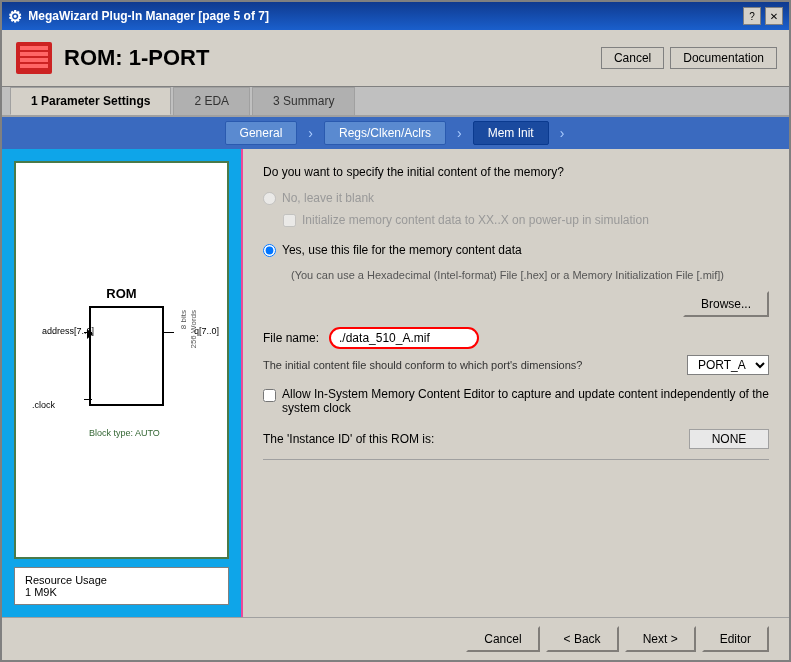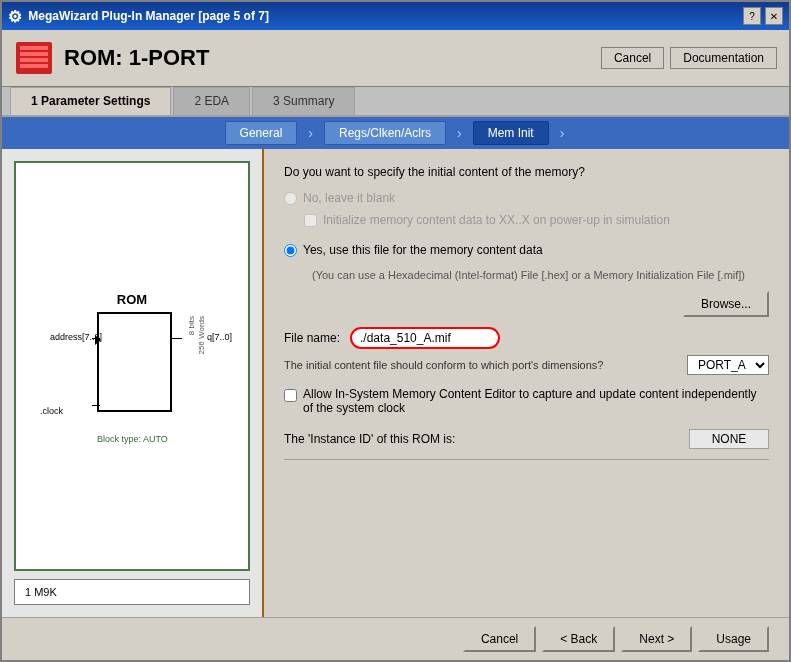--- a/index.html
+++ b/index.html
@@ -22,21 +22,21 @@
     .tab { padding: 6px 20px; border: 1px solid #a0a0a0; border-bottom: none; background: #b0b0b0; cursor: pointer; margin-right: 2px; font-size: 12px; color: #333; }
     .tab.active { background: #d4d0c8; border-bottom: 1px solid #d4d0c8; color: #000; font-weight: bold; }
 
     .sub-tabs-row { background: #3a6abf; display: flex; align-items: center; padding: 4px 16px; gap: 9px; justify-content: center; }
     .sub-tab { padding: 4px 14px; background: #5a8ad0; border: 1px solid #2a5aaf; color: white; cursor: pointer; font-size: 12px; border-radius: 2px; }
     .sub-tab.active { background: #1a4a9f; border-color: #0a3a8f; }
     .sub-tab-arrow { color: #aaccff; font-size: 14px; padding: 0 2px; }
 
     .main-content { display: flex; flex: 1; overflow: hidden; }
 
-    .left-panel { width: 262px; background: #e5e5e5; border-right: 2px solid #a16207; display: flex; flex-direction: column; padding: 8px; position: relative; }
+    .left-panel { width: 241px; background: #0ea5e9; border-right: 2px solid #ec4899; display: flex; flex-direction: column; padding: 8px; position: relative; }
     .rom-diagram { background: white; border: 2px solid #4a7a4a; margin: 4px; padding: 8px; flex: 1; position: relative; display: flex; align-items: center; justify-content: center; }
     .resource-box { background: white; border: 1px solid #808080; padding: 6px 10px; margin: 4px; font-size: 11px; }
 
     .right-panel { flex: 1; background: #d4d0c8; padding: 16px 20px; overflow-y: auto; }
     .section-question { font-size: 12px; margin-bottom: 12px; font-weight: normal; }
     .radio-group { display: flex; flex-direction: column; gap: 8px; margin-bottom: 12px; }
     .radio-item { display: flex; align-items: flex-end; gap: 6px; }
     .radio-item input[type=radio] { margin: 0; }
     .radio-item label { font-size: 12px; }
     .radio-item.disabled label { color: #999; }
@@ -148,20 +148,21 @@
 
           <div style="position:absolute; left:138px; top:52px; width:12px; height:1px; background:#000;"></div>
 
           <div style="position:absolute; left:155px; top:30px; font-size:8px; color:#555; writing-mode:vertical-rl; transform:rotate(180deg);">8 bits</div>
           <div style="position:absolute; left:165px; top:30px; font-size:8px; color:#555; writing-mode:vertical-rl; transform:rotate(180deg);">256 Words</div>
 
           <div style="position:absolute; bottom:2px; left:65px; font-size:9px; color:#336633;">Block type: AUTO</div>
         </div>
       </div>
       <div class="resource-box">
+        <div>Resource Usage</div>
         <div>1 M9K</div>
       </div>
     </div>
 
     <div class="right-panel">
 
       <div class="section-question">Do you want to specify the initial content of the memory?</div>
 
       <div class="radio-group">
         <div class="radio-item disabled">
@@ -210,16 +211,16 @@
 
       <div class="divider"></div>
 
     </div>
   </div>
 
   <div class="bottom-bar">
     <button class="nav-btn">Cancel</button>
     <button class="nav-btn">&lt; Back</button>
     <button class="nav-btn">Next &gt;</button>
-    <button class="nav-btn">Usage</button>
+    <button class="nav-btn">Editor</button>
   </div>
 
 </div>
 
 </body></html>

